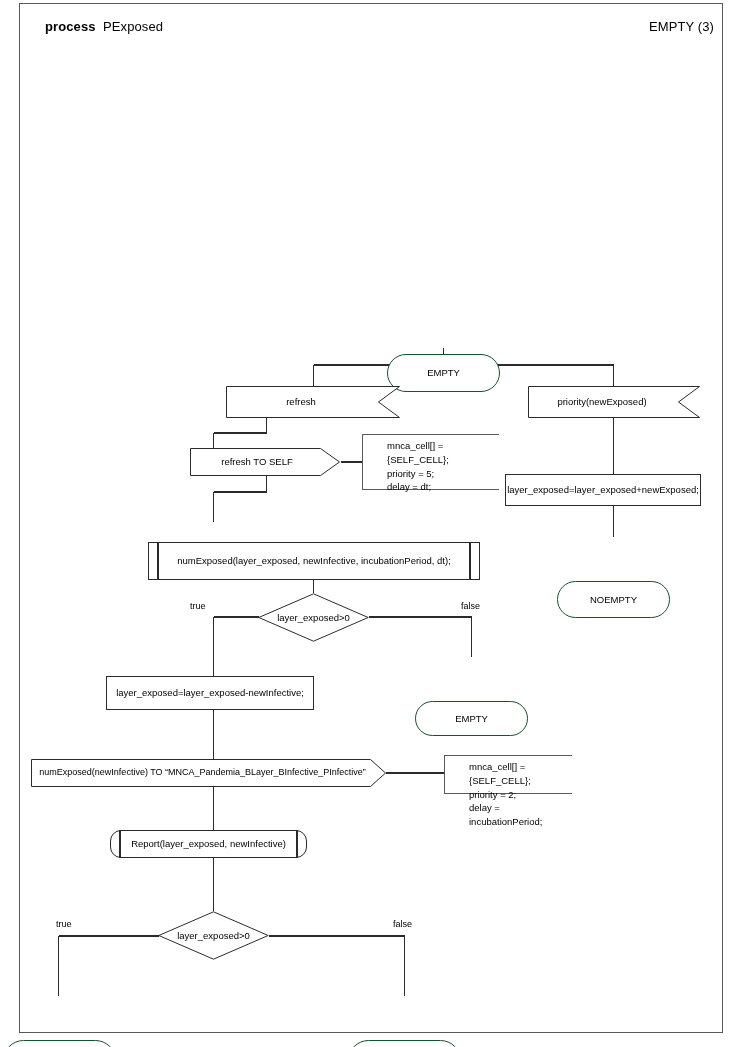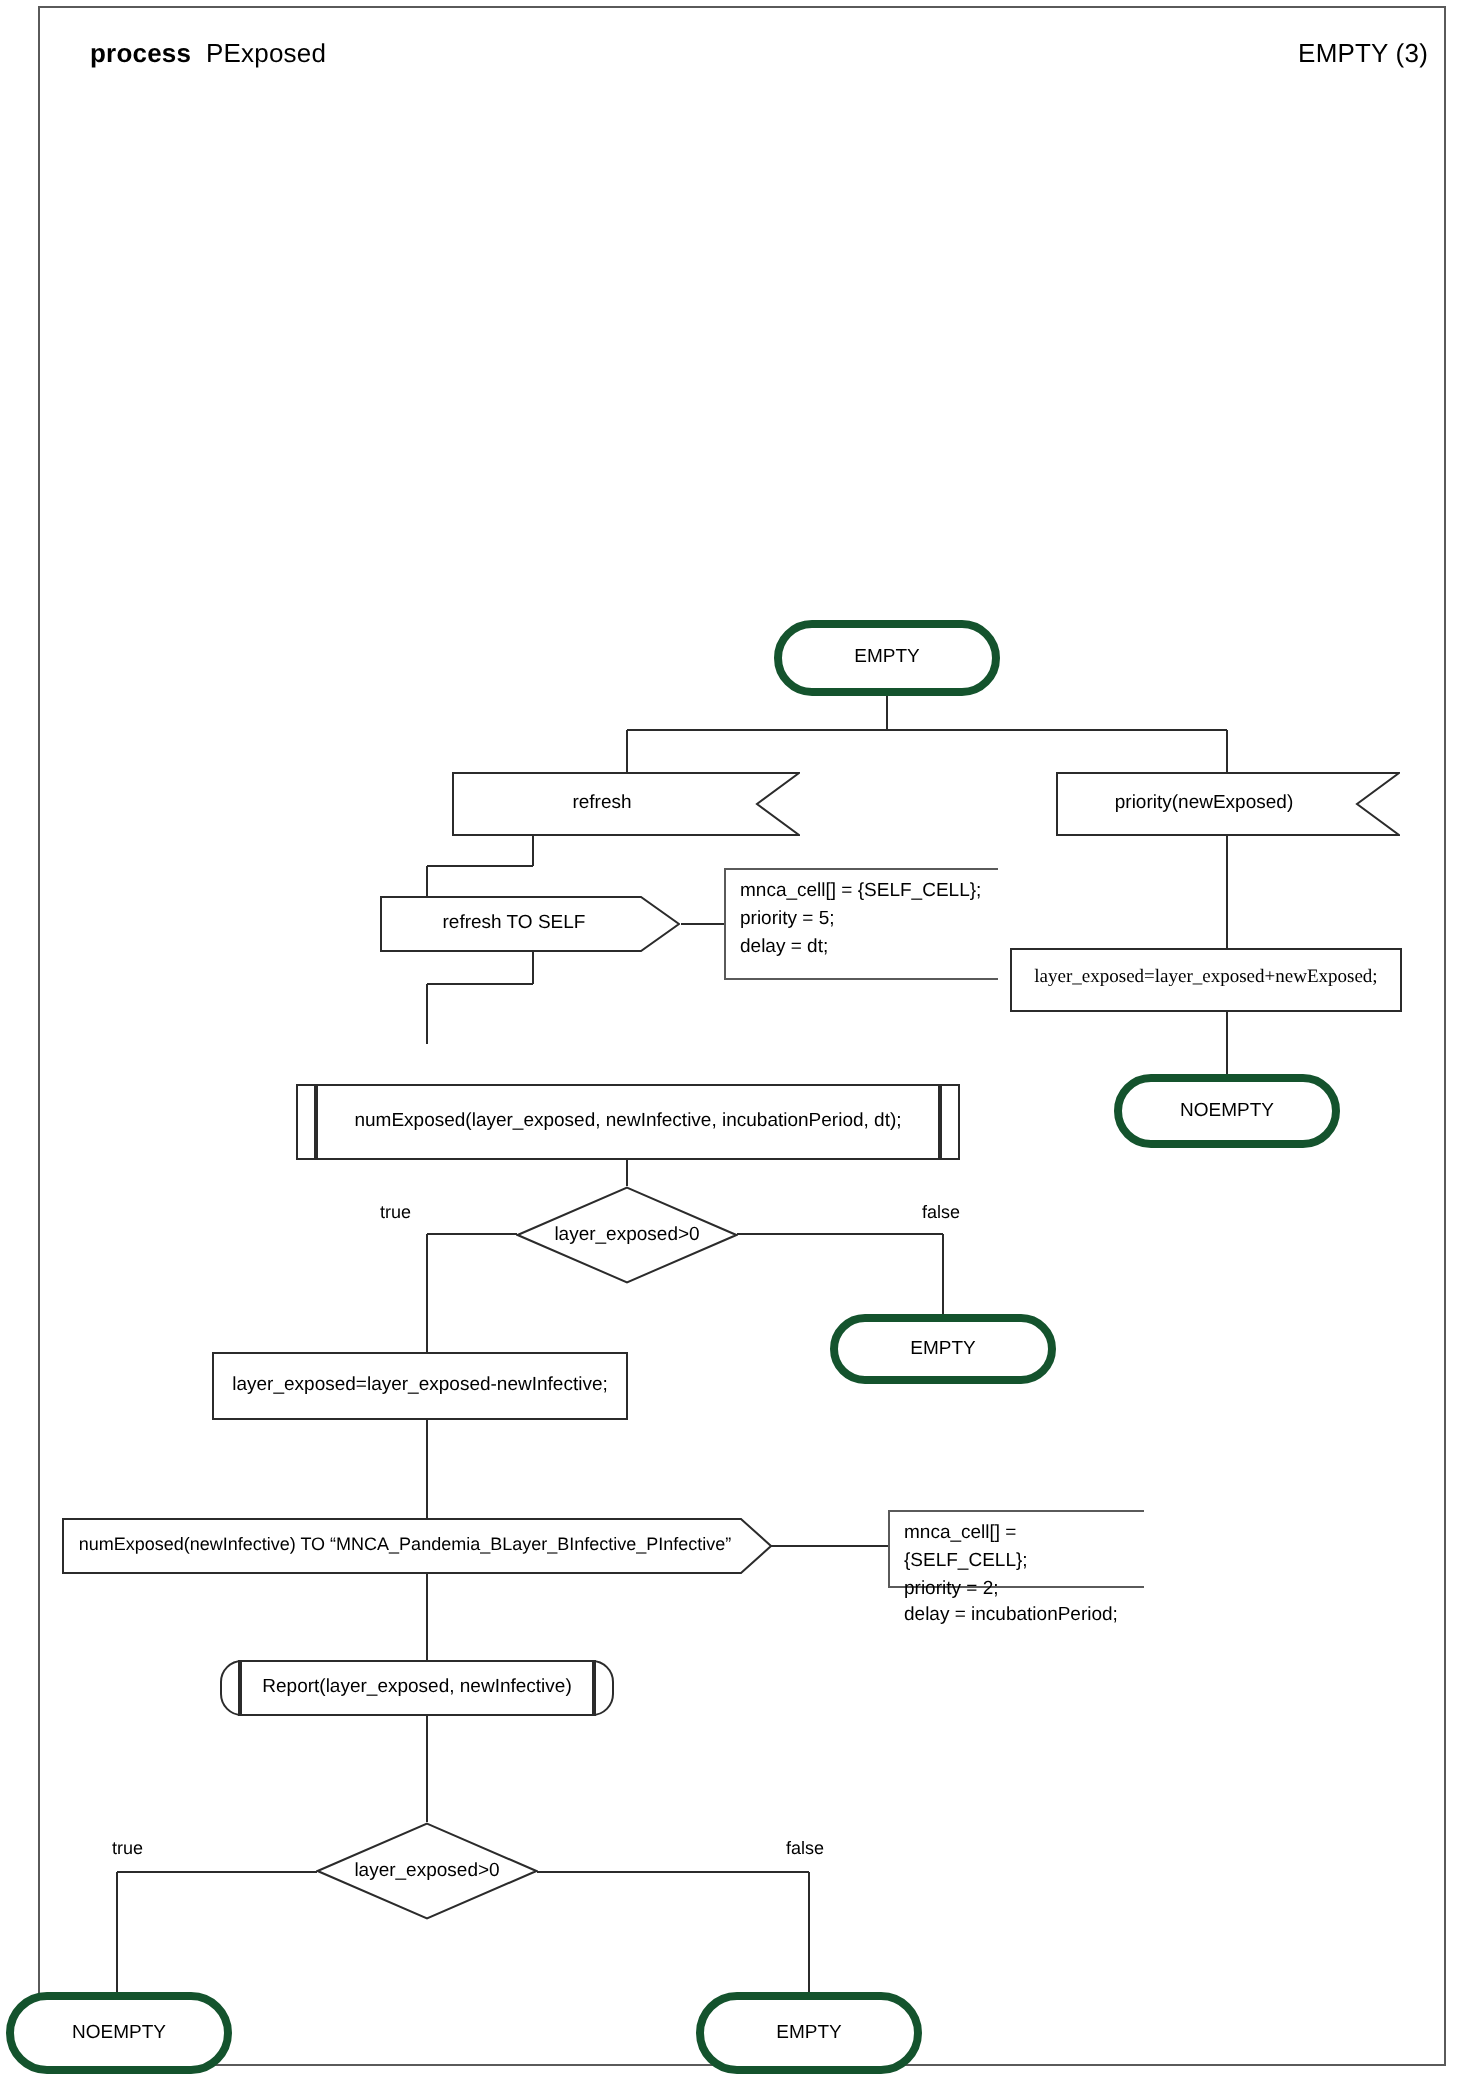--- a/index.html
+++ b/index.html
@@ -55,22 +55,23 @@
     align-items: center;
     justify-content: center;
     font-size: 9.5px;
     line-height: 1.25;
     white-space: nowrap;
     background: #ffffff;
   }
   .node .lbl { position: relative; z-index: 3; }
   
   .state {
-    border: 4px solid #14532d;
+    border: 1px solid #14532d;
     border-radius: 999px;
+    margin-top: 44px;
   }
   
   .task {
     border: 1px solid #2b2b2b;
   }
   
   .proc {
     border: 1px solid #2b2b2b;
   }
   .proc::before, .proc::after {
@@ -107,21 +108,21 @@
   
   .comment {
     position: absolute;
     box-sizing: border-box;
     border-top: 1px solid #5a5a5a;
     border-left: 1px solid #5a5a5a;
     border-bottom: 1px solid #5a5a5a;
     background: #ffffff;
     font-size: 9.5px;
     line-height: 1.45;
-    padding: 4px 6px 4px 7px;
+    padding: 4px 6px 4px 24px;
     white-space: pre-line;
     text-align: left;
   }
   .branch-label {
     position: absolute;
     font-size: 9px;
     white-space: nowrap;
   }
 </style>
 </head>
@@ -255,21 +256,21 @@
     <span class="lbl">EMPTY</span>
   </div>
 
   <div class="node input-sig" style="left:528px; top:386px; width:172px; height:32px;">
     <svg width="172" height="32" viewBox="0 0 172 32">
       <path d="M0.5,0.5 H171.5 L150.5,16 L171.5,31.5 H0.5 Z" fill="#ffffff" stroke="#2b2b2b" stroke-width="1"></path>
     </svg>
     <span class="lbl" style="margin-right:24px;">priority(newExposed)</span>
   </div>
 
-  <div class="node task" style="left:505px; top:474px; width:196px; height:32px;font-family:Liberation Serif, serif;">
+  <div class="node task" style="left:505px; top:474px; width:196px; height:32px;">
     <span class="lbl">layer_exposed=layer_exposed+newExposed;</span>
   </div>
 
   <div class="node state" style="left:557px; top:537px; width:113px; height:37px;">
     <span class="lbl">NOEMPTY</span>
   </div>
 
 </div>
 
 </body></html>

